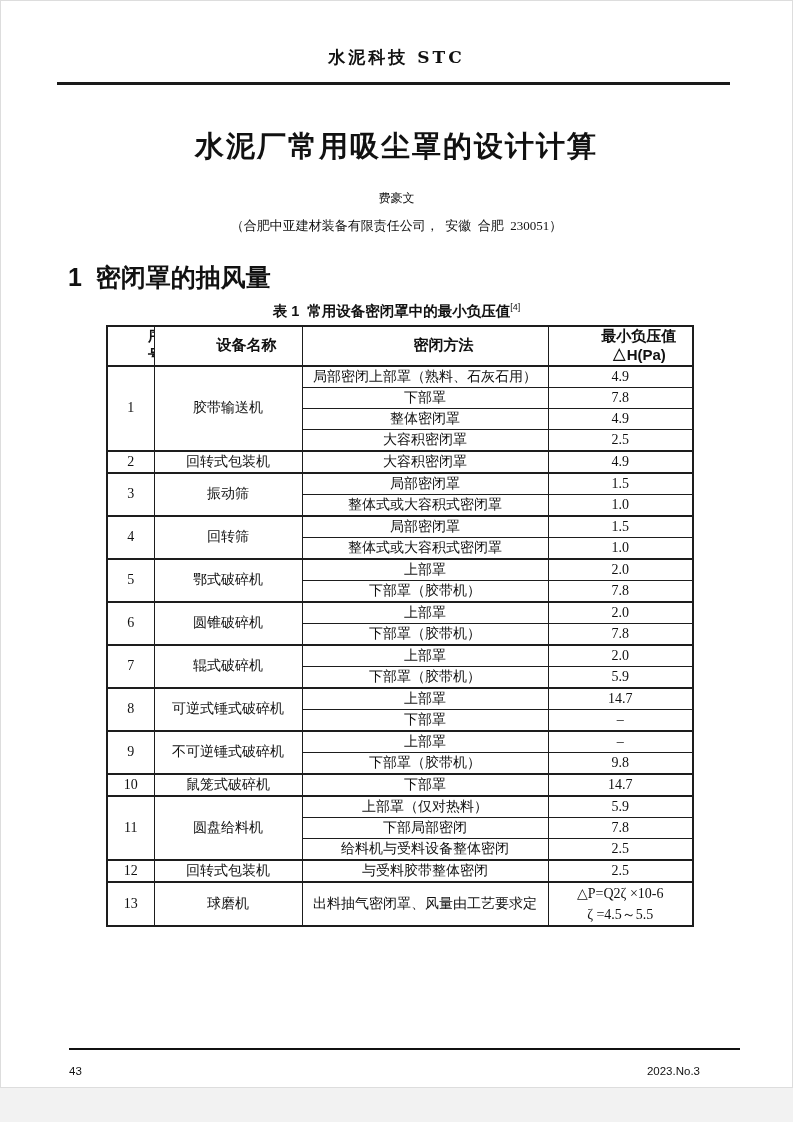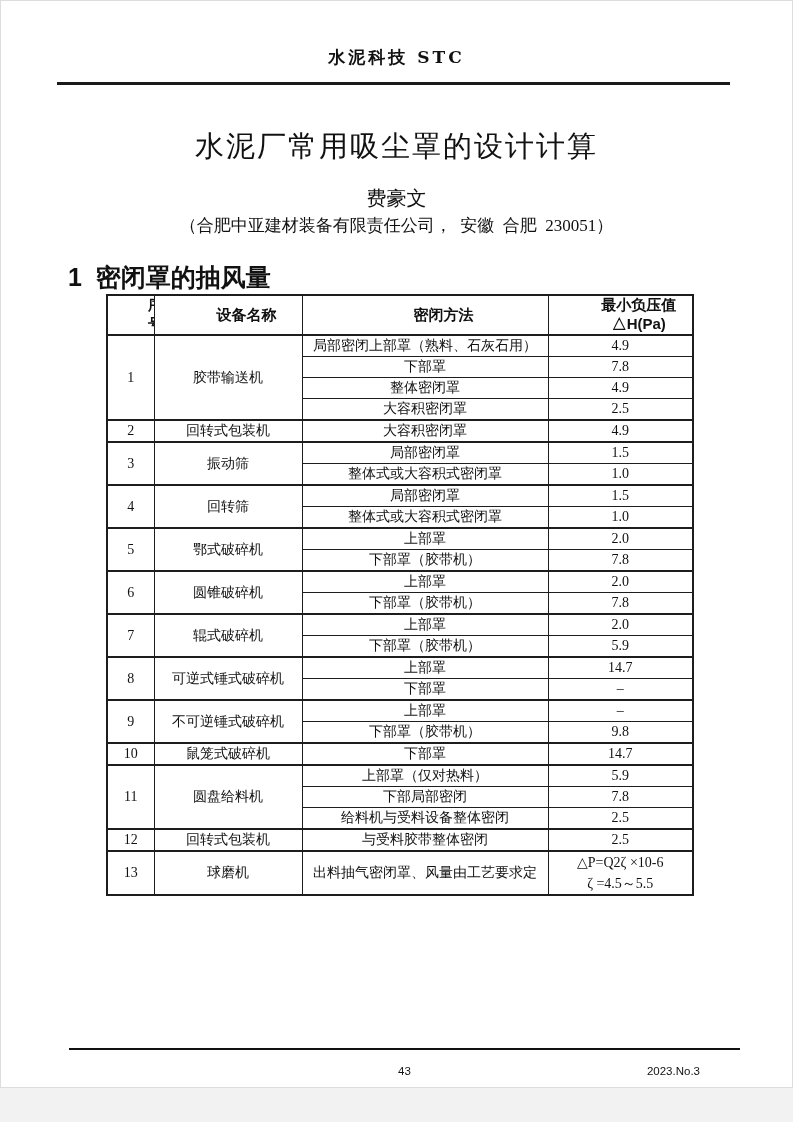--- a/index.html
+++ b/index.html
@@ -25,35 +25,35 @@
   }
   .header-rule {
     height: 3px;
     background: #1a1a1a;
     margin: 13px 63px 0 57px;
   }
   .article-title {
     margin-top: 42px;
     text-align: center;
     font-family: "Liberation Sans", sans-serif;
-    font-weight: normal;
+    font-weight: bold;
     font-size: 29px;
     letter-spacing: 2px;
     line-height: 38px;
   }
   .author {
     margin-top: 22px;
     text-align: center;
-    font-size: 20px;
+    font-size: 12px;
     line-height: 22px;
   }
   .affiliation {
     margin-top: 5px;
     text-align: center;
-    font-size: 17px;
+    font-size: 13px;
     line-height: 24px;
     white-space: pre-wrap;
   }
   .section-heading {
     margin: 26px 0 0 68px;
     font-family: "Liberation Sans", sans-serif;
     font-weight: bold;
     font-size: 25px;
     line-height: 26px;
     white-space: pre-wrap;
@@ -118,37 +118,38 @@
     top: 1048px;
   }
   .footer-rule { height: 2px; background: #111111; }
   .footer-row {
     position: relative;
     margin-top: 3px;
     font-family: "Liberation Sans", sans-serif;
     font-size: 11.5px;
     line-height: 15px;
   }
-  .page-number { text-align: center; margin-top: 14px; }
+  .page-number { text-align: left; margin-top: 14px; }
   .issue-number { position: absolute; right: 40px; top: 0; }
 </style>
 </head>
 <body>
 
 <div class="page">
 
   <div class="journal-header">水泥科技 STC</div>
   <div class="header-rule"></div>
 
   <div class="article-title">水泥厂常用吸尘罩的设计计算</div>
   <div class="author">费豪文</div>
   <div class="affiliation">（合肥中亚建材装备有限责任公司，  安徽  合肥  230051）</div>
 
   <div class="section-heading">1  密闭罩的抽风量</div>
 
+  <div class="table-caption"><span>表 1  常用设备密闭罩中的最小负压值</span><sup>[4]</sup></div>
 
   <table class="pressure-table">
     <colgroup>
       <col style="width:47px">
       <col style="width:148px">
       <col style="width:246px">
       <col style="width:145px">
     </colgroup>
     <thead>
       <tr>

